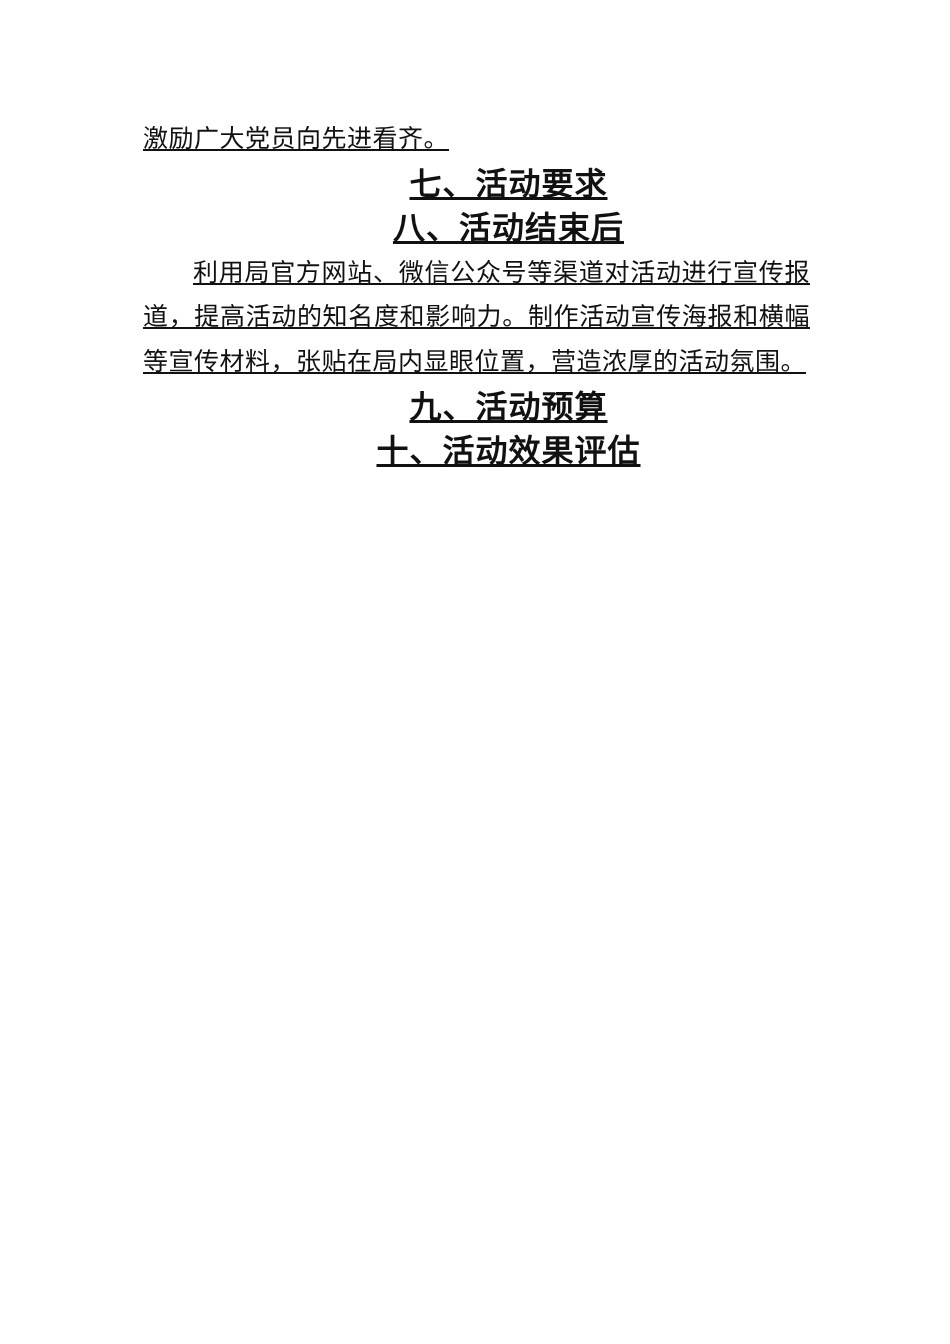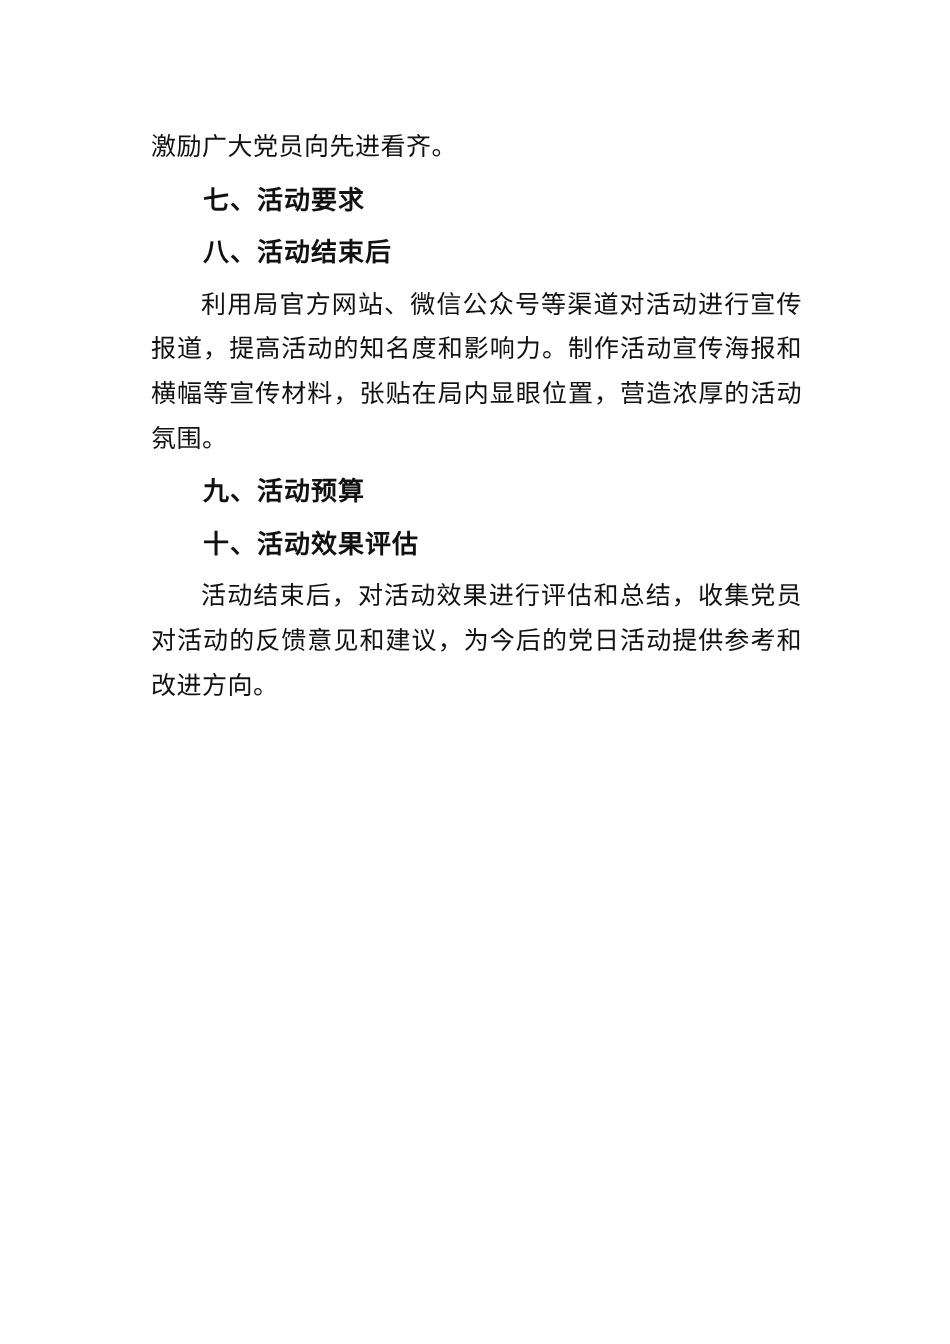--- a/index.html
+++ b/index.html
@@ -23,52 +23,52 @@
     background: #ffffff;
   }
   .content {
     position: absolute;
     left: 143px;
     top: 117px;
     width: 667px;
     color: #111111;
   }
   .content p {
-    margin: 8px;
+    margin: 0;
     padding: 0;
     line-height: 44.6px;
     text-align: justify;
     text-justify: inter-character;
     word-break: break-all;
+    text-decoration: underline;
   }
   p.body {
     font-family: "Liberation Serif", serif;
     font-size: 25px;
     letter-spacing: 0.5px;
     text-indent: 2em;
     font-weight: normal;
   }
   p.body.no-indent {
     text-indent: 0;
   }
   p.heading {
     font-family: "Liberation Sans", sans-serif;
-    font-size: 26px;
+    font-size: 32px;
     font-weight: bold;
     letter-spacing: 1px;
     text-indent: 2em;
-    text-align: left;
+    text-align: center;
   }
 </style>
 </head>
 <body style="background: rgb(255, 255, 255);">
 
 <div class="page">
   <div class="content" id="content" style="color: rgb(17, 17, 17);">
       <p class="body no-indent">激励广大党员向先进看齐。</p>
       <p class="heading">七、活动要求</p>
       <p class="heading">八、活动结束后</p>
       <p class="body">利用局官方网站、微信公众号等渠道对活动进行宣传报道，提高活动的知名度和影响力。制作活动宣传海报和横幅等宣传材料，张贴在局内显眼位置，营造浓厚的活动氛围。</p>
       <p class="heading">九、活动预算</p>
       <p class="heading">十、活动效果评估</p>
-      <p class="body">活动结束后，对活动效果进行评估和总结，收集党员对活动的反馈意见和建议，为今后的党日活动提供参考和改进方向。</p>
     </div>
 </div>
 
 </body></html>

